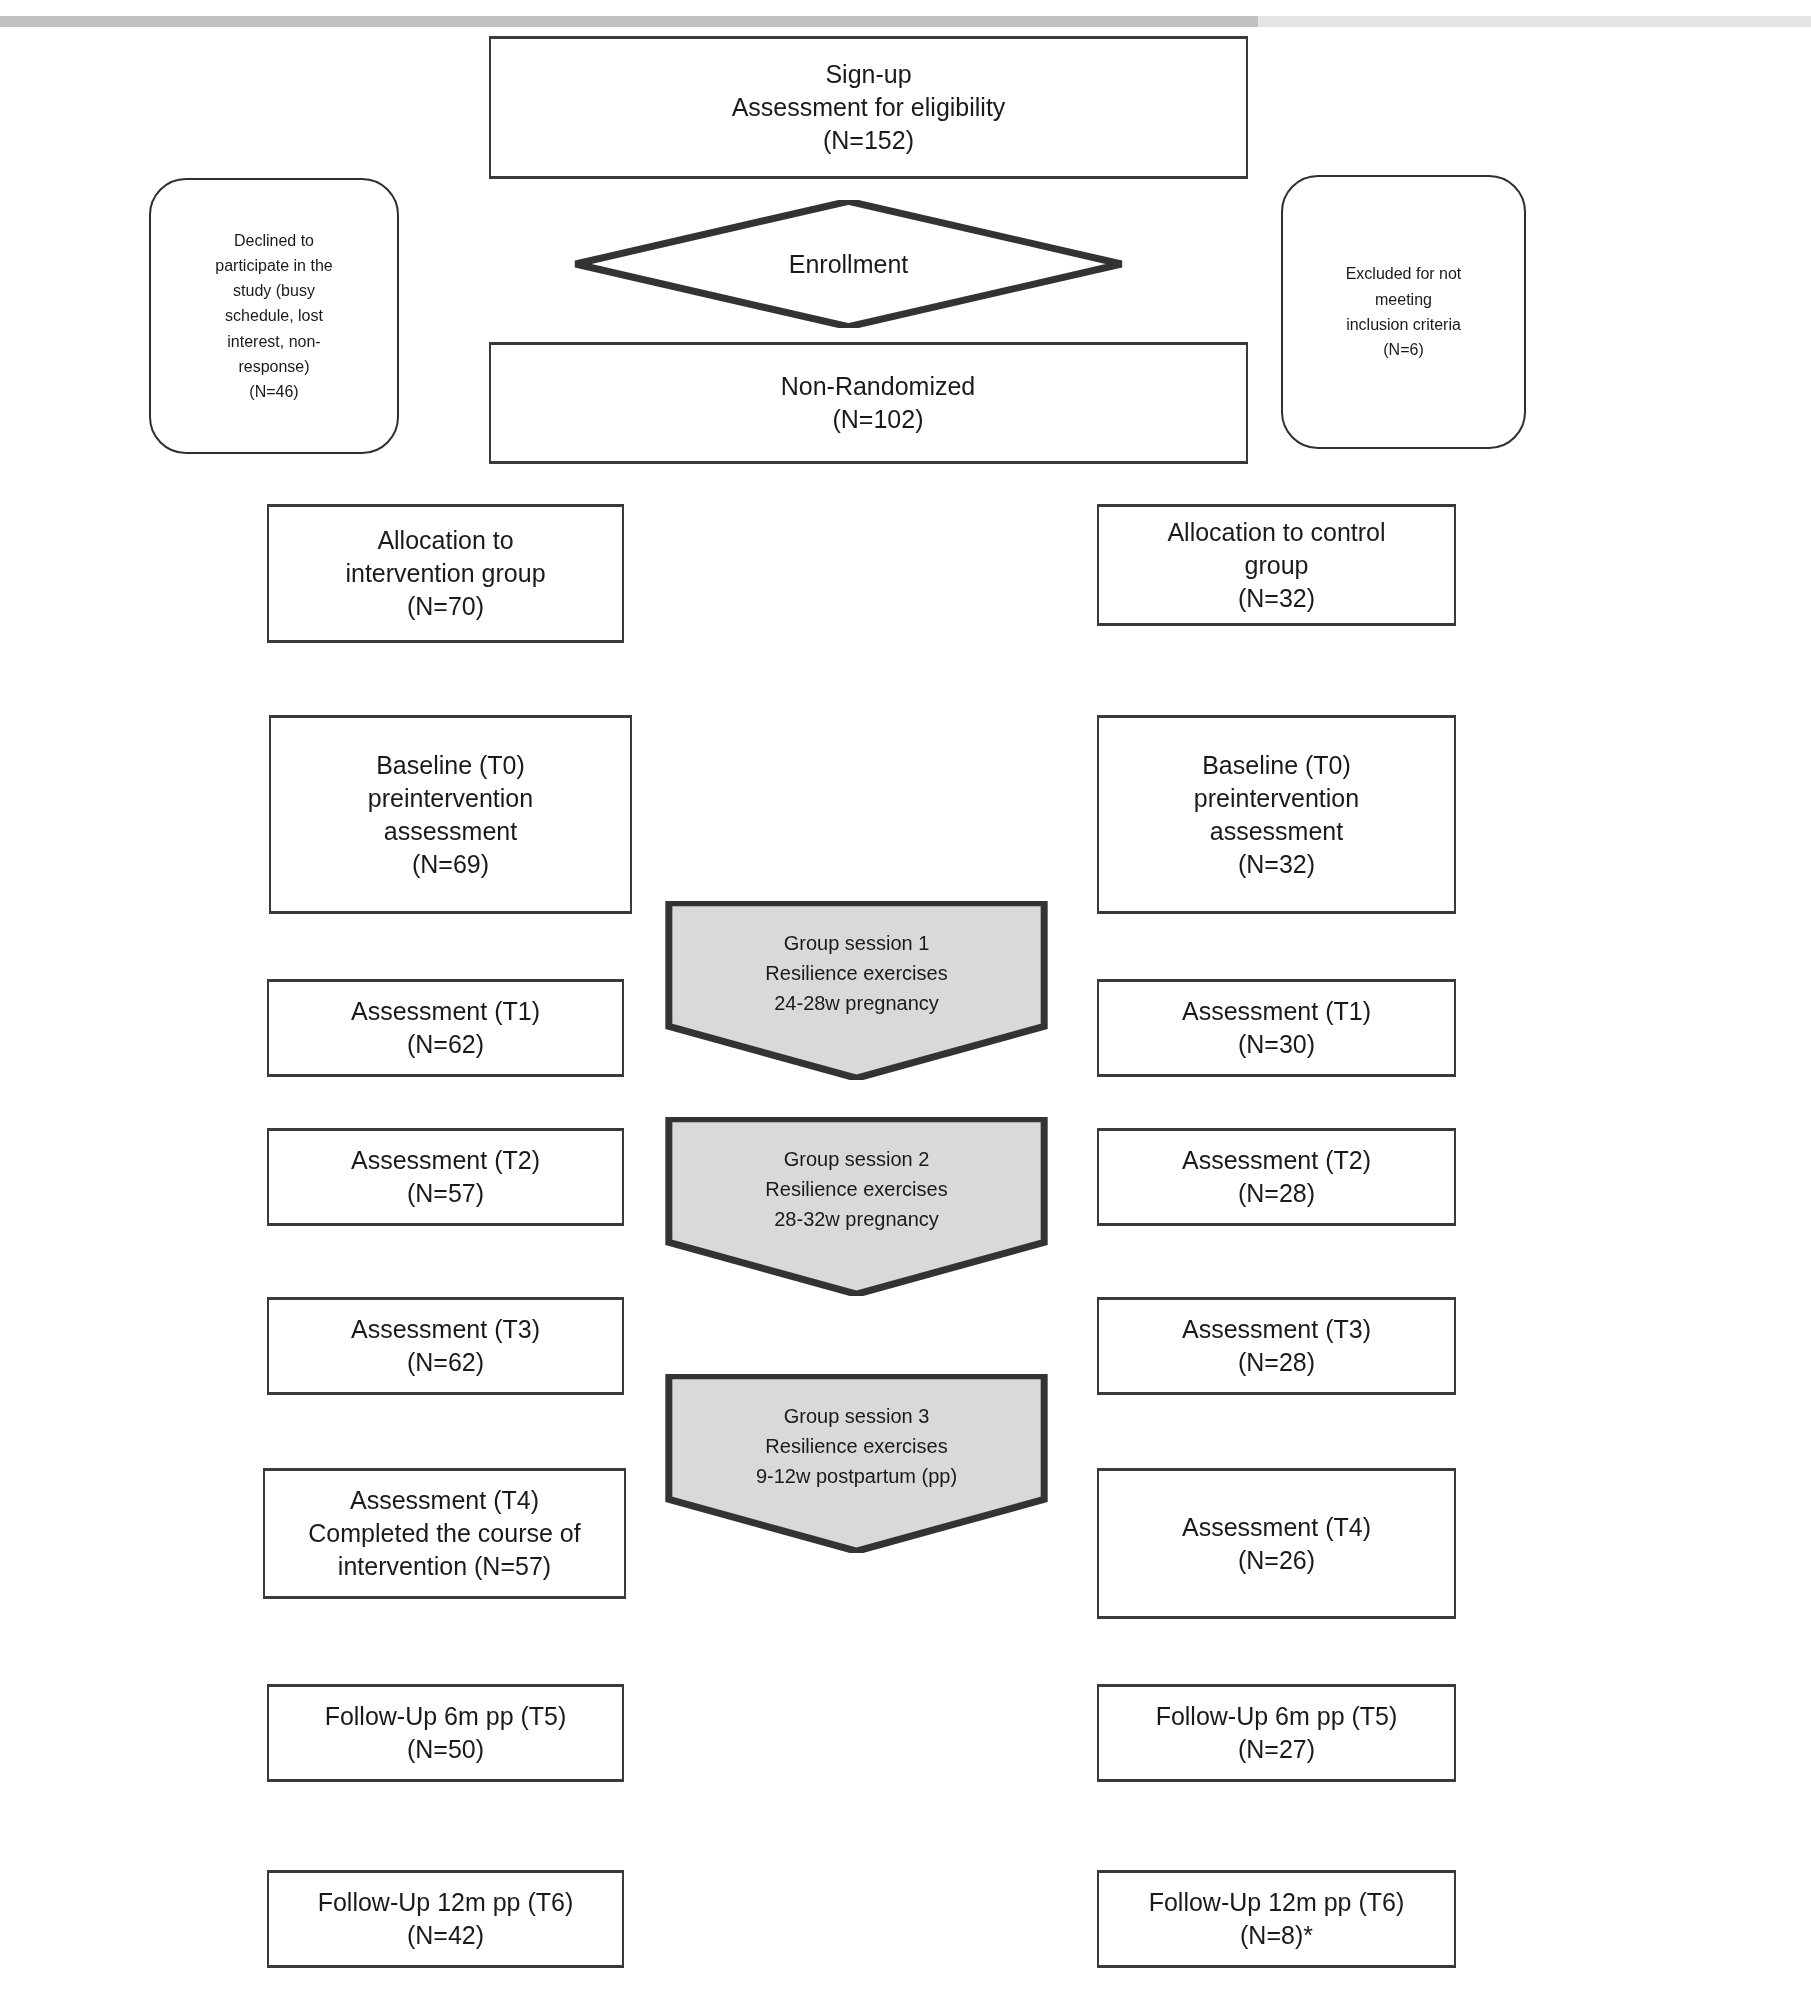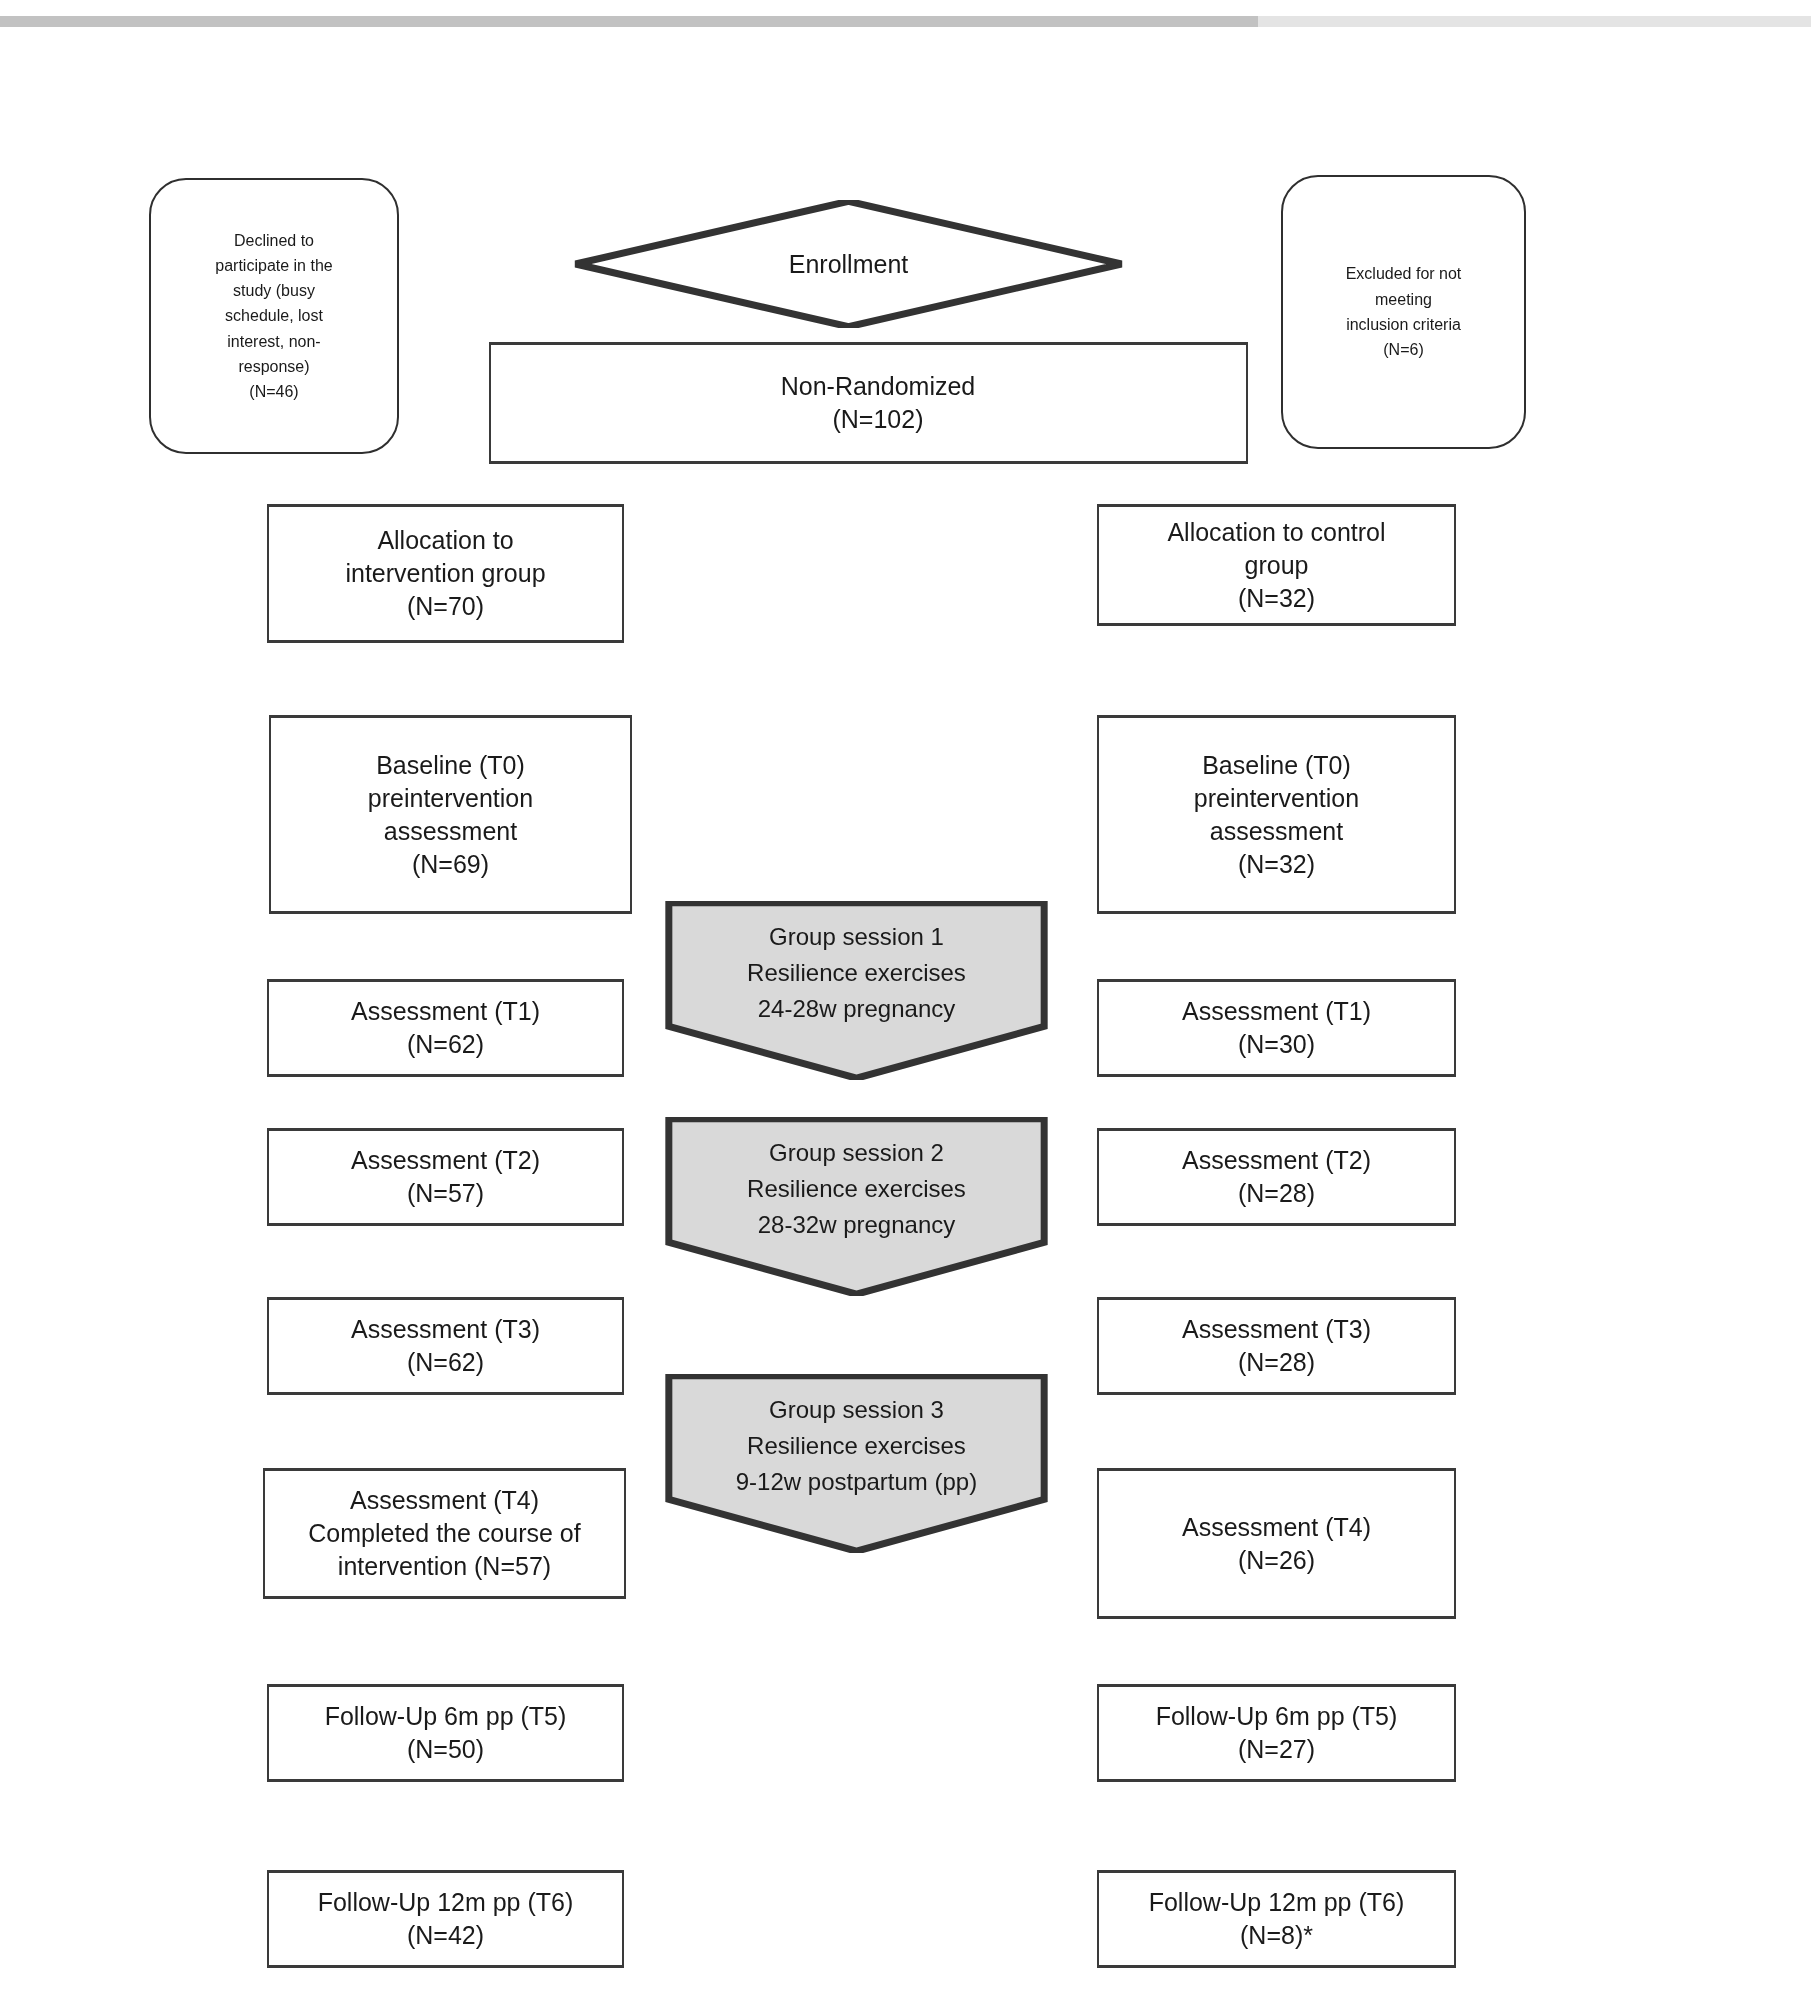--- a/index.html
+++ b/index.html
@@ -40,31 +40,36 @@
   .round{
     background:#ffffff;
     border:2.4px solid #2f2f2f;
     border-radius:37px;
     font-size:16px;
     line-height:1.58;
   }
   .shaped{font-size:25px;line-height:1.32;}
   .shaped svg{position:absolute;left:0;top:0;width:100%;height:100%;}
   .shaped .txt{position:relative;z-index:1;}
-  .pent{font-size:24px;line-height:1.5;}
+  .pent{font-size:20px;line-height:1.5;}
   .pent .txt{padding-bottom:9%;}
 </style>
 </head>
 <body>
 
 <div class="canvas">
 
   <div class="bar bar-left"></div>
   <div class="bar bar-right"></div>
 
+  <div class="node rect" style="left:489px;top:36px;width:759px;height:143px;">
+    <div class="txt">Sign-up
+Assessment for eligibility
+(N=152)</div>
+  </div>
 
   <div class="node shaped" style="left:570px;top:200px;width:557px;height:128px;">
     <svg viewBox="0 0 100 100" preserveAspectRatio="none">
       <polygon points="50,1 99,50 50,99 1,50" fill="#ffffff" stroke="#333333" stroke-width="7" vector-effect="non-scaling-stroke"></polygon>
     </svg>
     <div class="txt">Enrollment</div>
   </div>
 
   <div class="node rect" style="left:489px;top:342px;width:759px;height:122px;padding-left:19px;">
     <div class="txt">Non-Randomized

